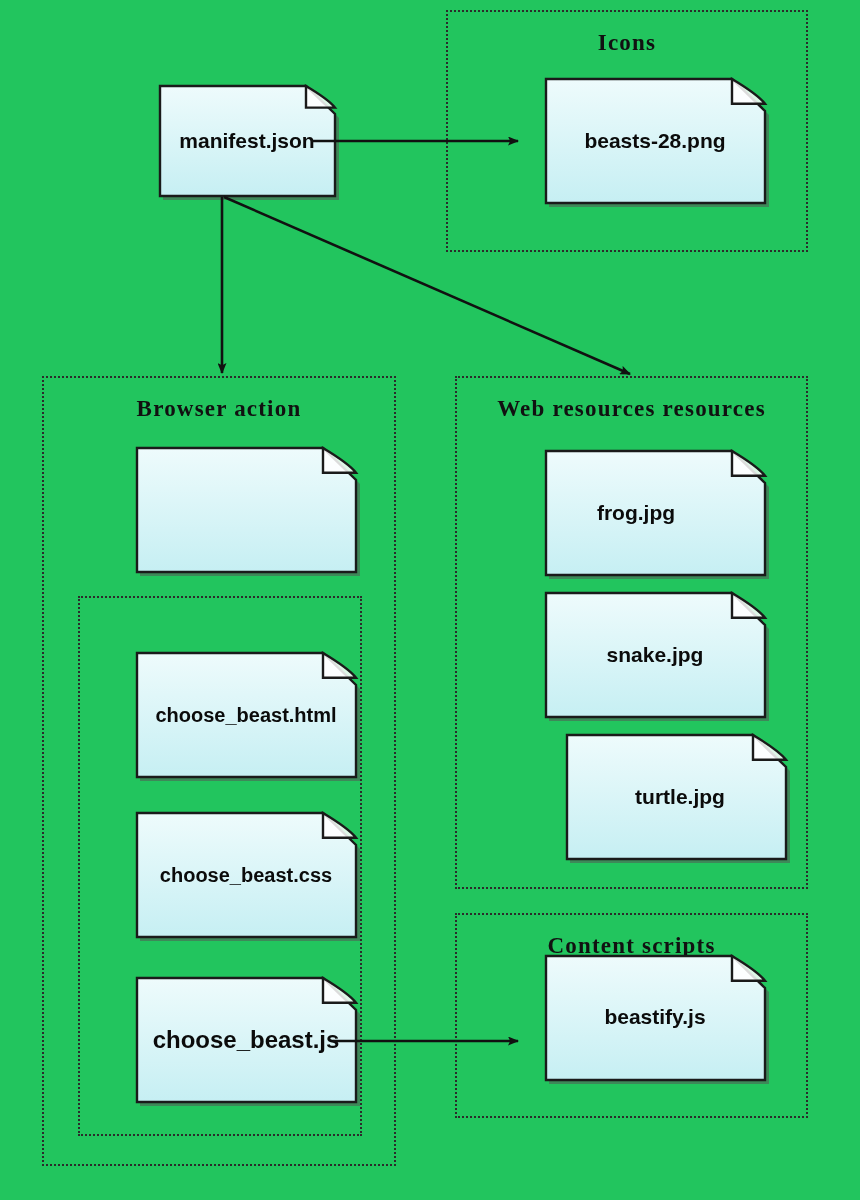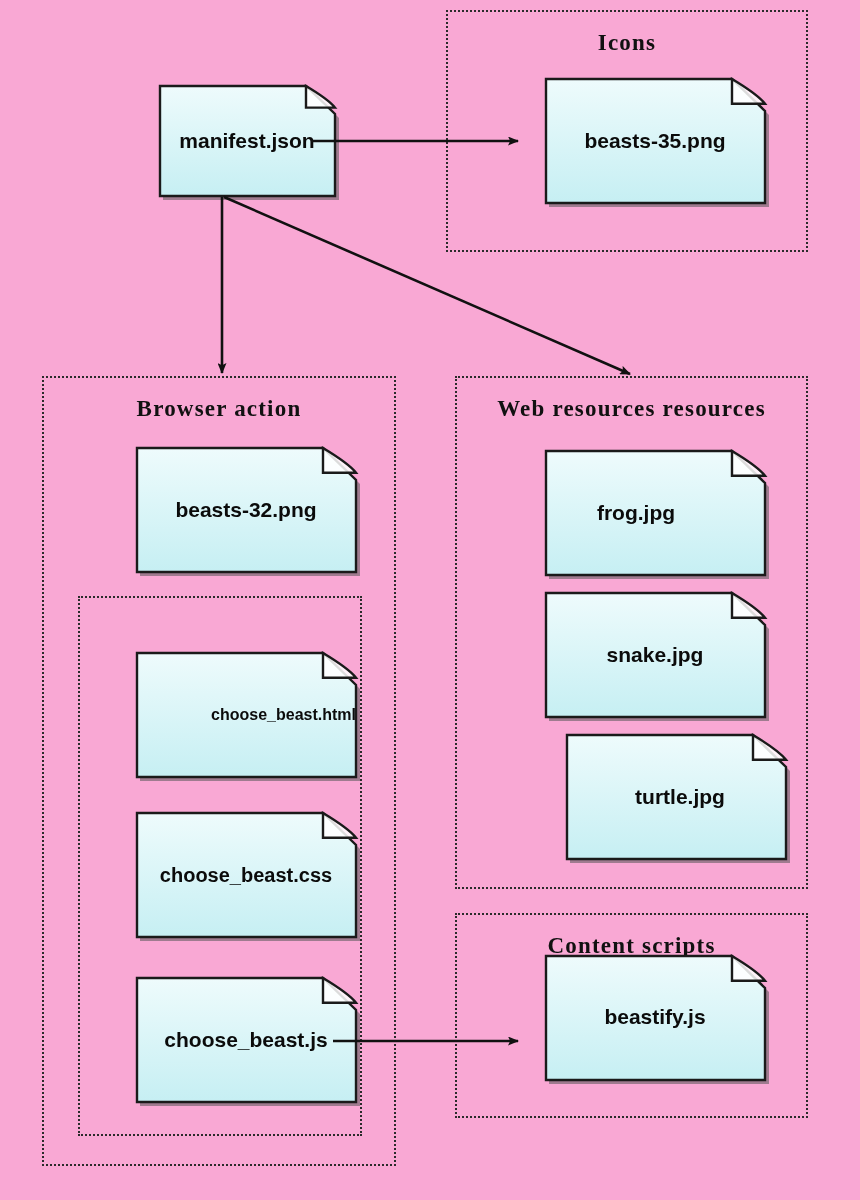--- a/index.html
+++ b/index.html
@@ -4,21 +4,21 @@
 <style>
   html, body {
     margin: 0;
     padding: 0;
     background: #ffffff;
   }
   #canvas {
     position: relative;
     width: 860px;
     height: 1200px;
-    background: #f9a8d4;
+    background: #22c55e;
     overflow: hidden;
     font-family: "Liberation Sans", sans-serif;
   }
   
   .group {
     position: absolute;
     border: 2px dotted #2b2b2b;
     box-sizing: border-box;
     background: transparent;
   }
@@ -111,49 +111,48 @@
           <defs>
             <linearGradient id="grad-beasts48" x1="0" y1="0" x2="0" y2="1">
               <stop offset="0%" stop-color="#eefbfc"></stop>
               <stop offset="100%" stop-color="#c6eff3"></stop>
             </linearGradient>
           </defs>
           <path d="M 4 4 L 191 4 L 224 37 L 224 129 L 4 129 Z" fill="#555555" opacity="0.55"></path>
           <path d="M 1 1 L 187 1 L 220 33 L 220 125 L 1 125 Z" fill="url(#grad-beasts48)" stroke="#1a1a1a" stroke-width="2.4" stroke-linejoin="miter"></path>
           <path d="M 187 1 L 187 25.740000000000002 L 220 25.740000000000002 Q 212.74 16.5 187 1 Z" fill="#ffffff" fill-opacity="0.85" stroke="#1a1a1a" stroke-width="2.4" stroke-linejoin="miter"></path>
         </svg>
-        <div class="label" style="font-size: 21px;">beasts-35.png</div>
+        <div class="label" style="font-size: 21px;">beasts-28.png</div>
       </div>
       <div class="filenode" style="left: 112px; top: 447px; width: 220px; height: 125px;">
         <svg width="226" height="131" viewBox="0 0 226 131">
           <defs>
             <linearGradient id="grad-beasts32" x1="0" y1="0" x2="0" y2="1">
               <stop offset="0%" stop-color="#eefbfc"></stop>
               <stop offset="100%" stop-color="#c6eff3"></stop>
             </linearGradient>
           </defs>
           <path d="M 4 4 L 191 4 L 224 37 L 224 129 L 4 129 Z" fill="#555555" opacity="0.55"></path>
           <path d="M 1 1 L 187 1 L 220 33 L 220 125 L 1 125 Z" fill="url(#grad-beasts32)" stroke="#1a1a1a" stroke-width="2.4" stroke-linejoin="miter"></path>
           <path d="M 187 1 L 187 25.740000000000002 L 220 25.740000000000002 Q 212.74 16.5 187 1 Z" fill="#ffffff" fill-opacity="0.85" stroke="#1a1a1a" stroke-width="2.4" stroke-linejoin="miter"></path>
         </svg>
-        <div class="label" style="font-size: 21px;">beasts-32.png</div>
       </div>
       <div class="filenode" style="left: 112px; top: 652px; width: 220px; height: 125px;">
         <svg width="226" height="131" viewBox="0 0 226 131">
           <defs>
             <linearGradient id="grad-choose-html" x1="0" y1="0" x2="0" y2="1">
               <stop offset="0%" stop-color="#eefbfc"></stop>
               <stop offset="100%" stop-color="#c6eff3"></stop>
             </linearGradient>
           </defs>
           <path d="M 4 4 L 191 4 L 224 37 L 224 129 L 4 129 Z" fill="#555555" opacity="0.55"></path>
           <path d="M 1 1 L 187 1 L 220 33 L 220 125 L 1 125 Z" fill="url(#grad-choose-html)" stroke="#1a1a1a" stroke-width="2.4" stroke-linejoin="miter"></path>
           <path d="M 187 1 L 187 25.740000000000002 L 220 25.740000000000002 Q 212.74 16.5 187 1 Z" fill="#ffffff" fill-opacity="0.85" stroke="#1a1a1a" stroke-width="2.4" stroke-linejoin="miter"></path>
         </svg>
-        <div class="label" style="font-size: 16px; text-align: right;">choose_beast.html</div>
+        <div class="label" style="font-size: 20px;">choose_beast.html</div>
       </div>
       <div class="filenode" style="left: 112px; top: 812px; width: 220px; height: 125px;">
         <svg width="226" height="131" viewBox="0 0 226 131">
           <defs>
             <linearGradient id="grad-choose-css" x1="0" y1="0" x2="0" y2="1">
               <stop offset="0%" stop-color="#eefbfc"></stop>
               <stop offset="100%" stop-color="#c6eff3"></stop>
             </linearGradient>
           </defs>
           <path d="M 4 4 L 191 4 L 224 37 L 224 129 L 4 129 Z" fill="#555555" opacity="0.55"></path>
@@ -167,21 +166,21 @@
           <defs>
             <linearGradient id="grad-choose-js" x1="0" y1="0" x2="0" y2="1">
               <stop offset="0%" stop-color="#eefbfc"></stop>
               <stop offset="100%" stop-color="#c6eff3"></stop>
             </linearGradient>
           </defs>
           <path d="M 4 4 L 191 4 L 224 37 L 224 129 L 4 129 Z" fill="#555555" opacity="0.55"></path>
           <path d="M 1 1 L 187 1 L 220 33 L 220 125 L 1 125 Z" fill="url(#grad-choose-js)" stroke="#1a1a1a" stroke-width="2.4" stroke-linejoin="miter"></path>
           <path d="M 187 1 L 187 25.740000000000002 L 220 25.740000000000002 Q 212.74 16.5 187 1 Z" fill="#ffffff" fill-opacity="0.85" stroke="#1a1a1a" stroke-width="2.4" stroke-linejoin="miter"></path>
         </svg>
-        <div class="label" style="font-size: 21px;">choose_beast.js</div>
+        <div class="label" style="font-size: 24px;">choose_beast.js</div>
       </div>
       <div class="filenode" style="left: 521px; top: 450px; width: 182px; height: 125px;">
         <svg width="226" height="131" viewBox="0 0 226 131">
           <defs>
             <linearGradient id="grad-frog" x1="0" y1="0" x2="0" y2="1">
               <stop offset="0%" stop-color="#eefbfc"></stop>
               <stop offset="100%" stop-color="#c6eff3"></stop>
             </linearGradient>
           </defs>
           <path d="M 4 4 L 191 4 L 224 37 L 224 129 L 4 129 Z" fill="#555555" opacity="0.55"></path>

